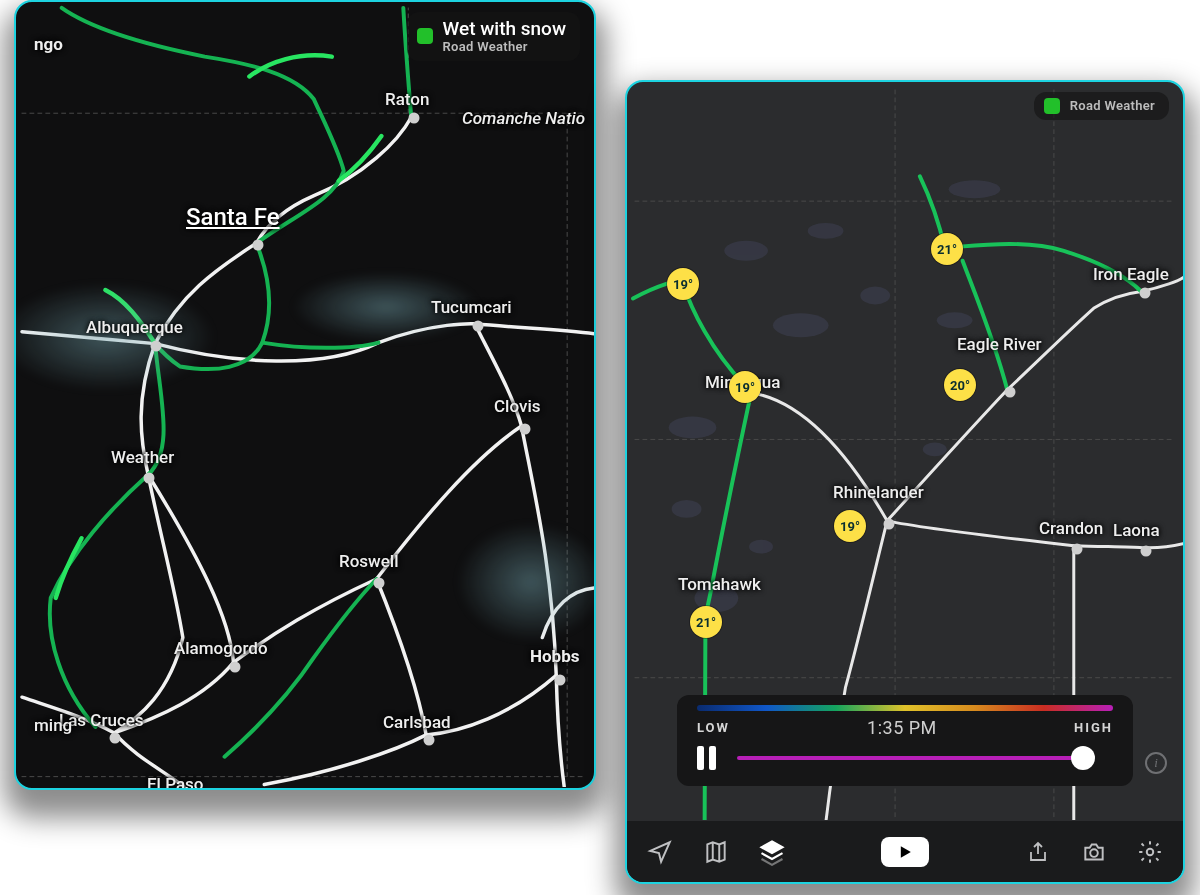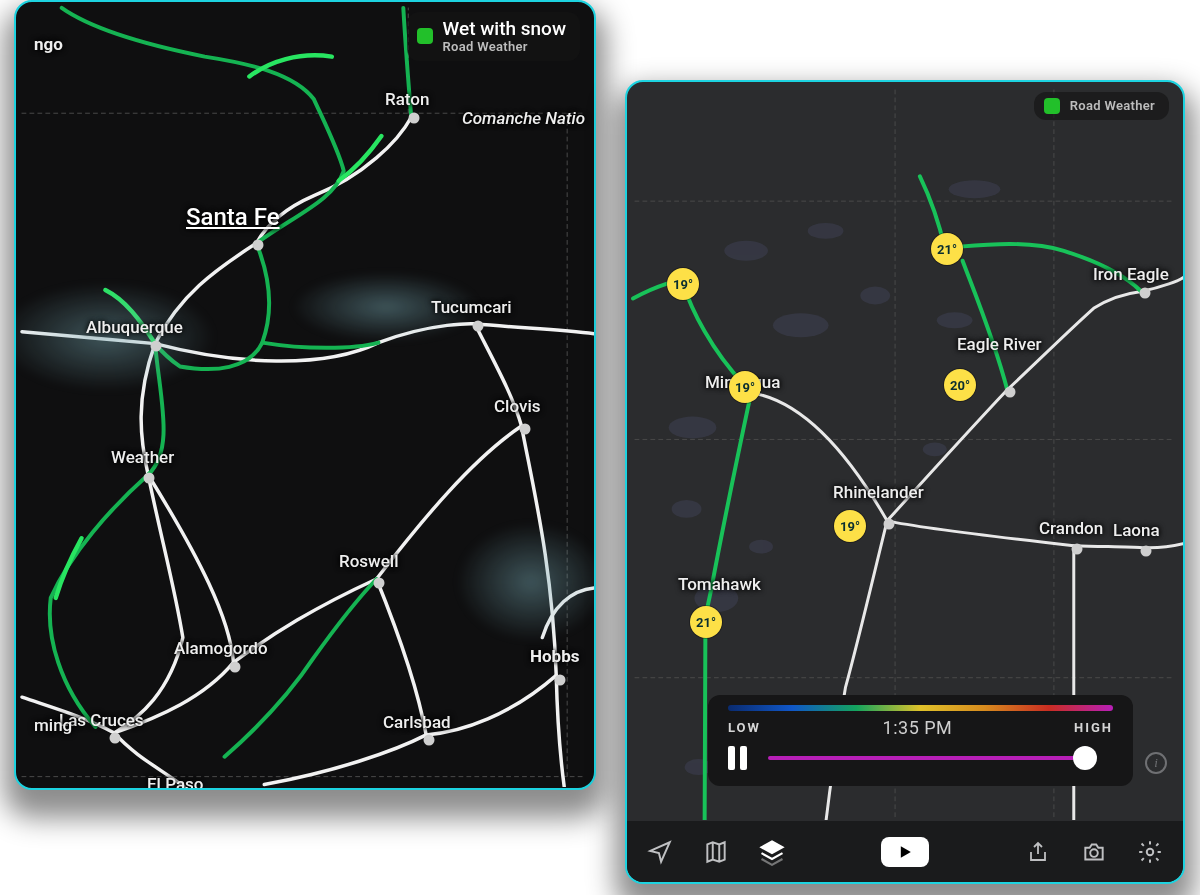--- a/index.html
+++ b/index.html
@@ -53,21 +53,20 @@
   .temp { position:absolute; width:32px; height:32px; border-radius:50%; background:#fde047; color:#0a2e30;
           font-size:13px; font-weight:700; display:flex; align-items:center; justify-content:center;
           transform:translate(-50%,-50%); box-shadow:0 0 0 1px rgba(0,0,0,.3);}
   
   .cloud { position:absolute; background:radial-gradient(ellipse at center, rgba(120,170,180,0.45), rgba(120,170,180,0) 70%); filter:blur(4px); }
   
   .player {
     position:absolute; left:50px; right:50px; bottom:96px;
     background:#161617; border-radius:12px;
     padding:10px 20px 16px 20px;
-    margin-left:31px;
   }
   .player .spectrum { height:6px; border-radius:3px; margin:0 0 6px 0;
     background: linear-gradient(90deg,#0a2b6f,#1057c8,#14a45e,#e0c22a,#d78b1e,#c92d22,#b81fb8);}
   .player .labels { display:flex; justify-content:space-between; align-items:center; color:#d5d5d5; font-size:13px; font-weight:700; letter-spacing:2px;}
   .player .labels .time { font-size:18px; font-weight:400; letter-spacing:.5px; color:#cfcfcf;}
   .player .controls { display:flex; align-items:center; gap:18px; margin-top:8px;}
   .player .pause { width:22px; height:24px; display:flex; gap:5px; cursor:pointer;}
   .player .pause span{ width:7px; background:#fff; border-radius:2px;}
   .player .track { position:relative; flex:1; height:6px; background:transparent;}
   .player .prog  { position:absolute; left:0; top:50%; transform:translateY(-50%); height:4px; border-radius:2px; background:#b81fb8;}

